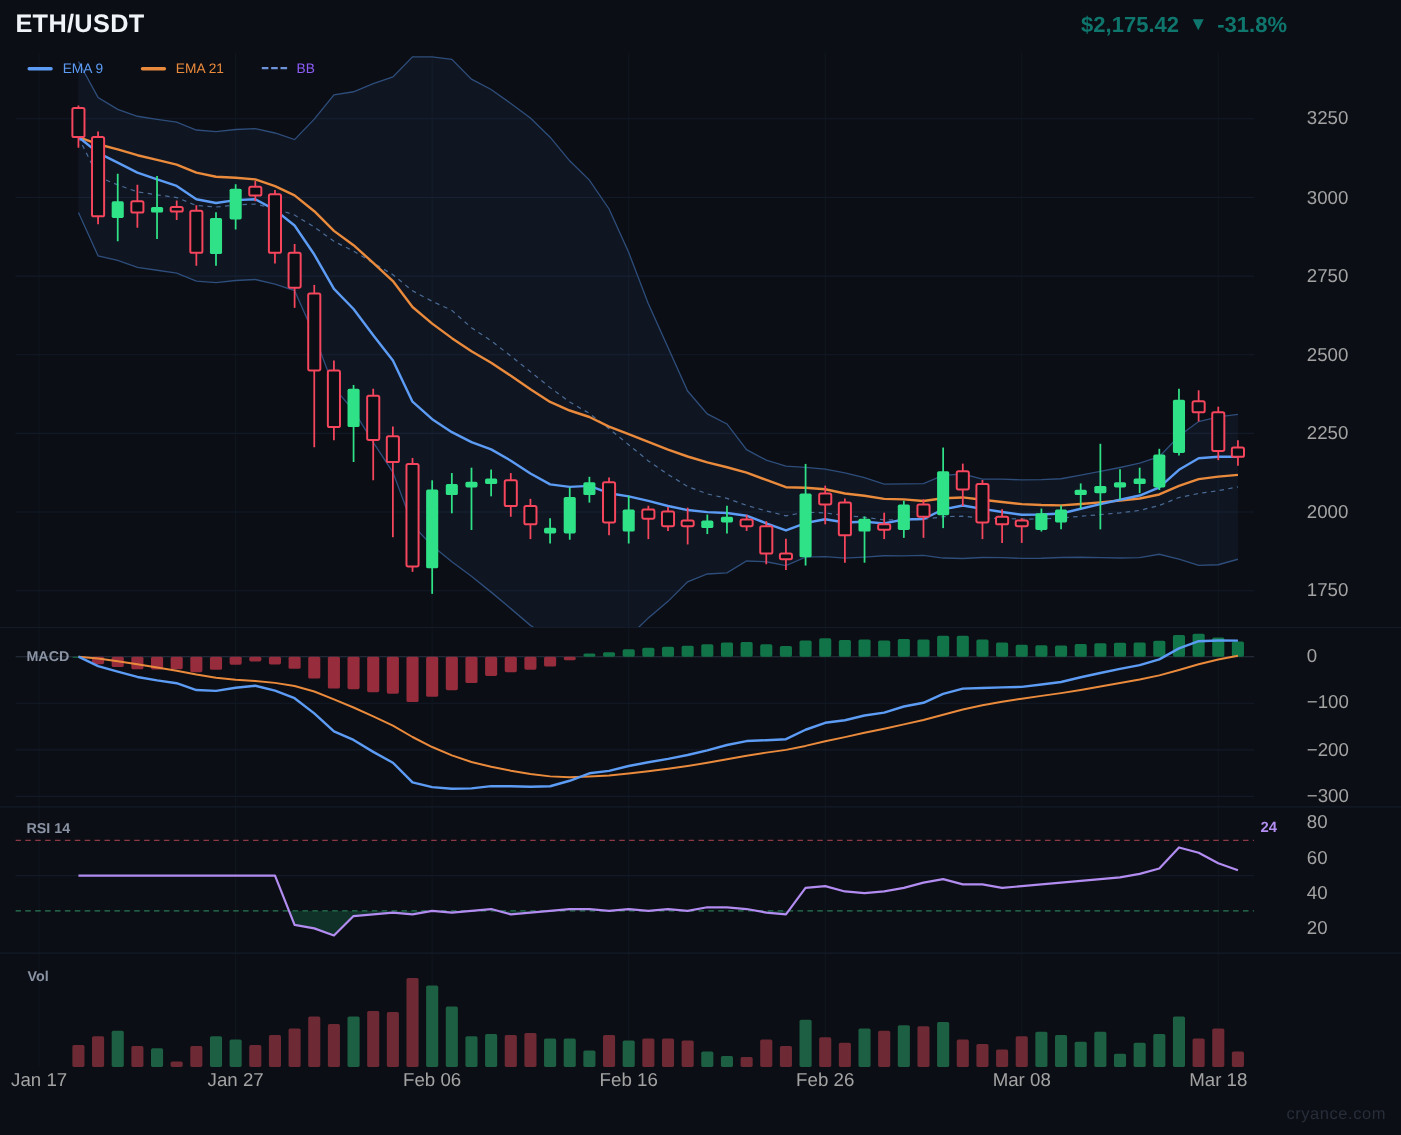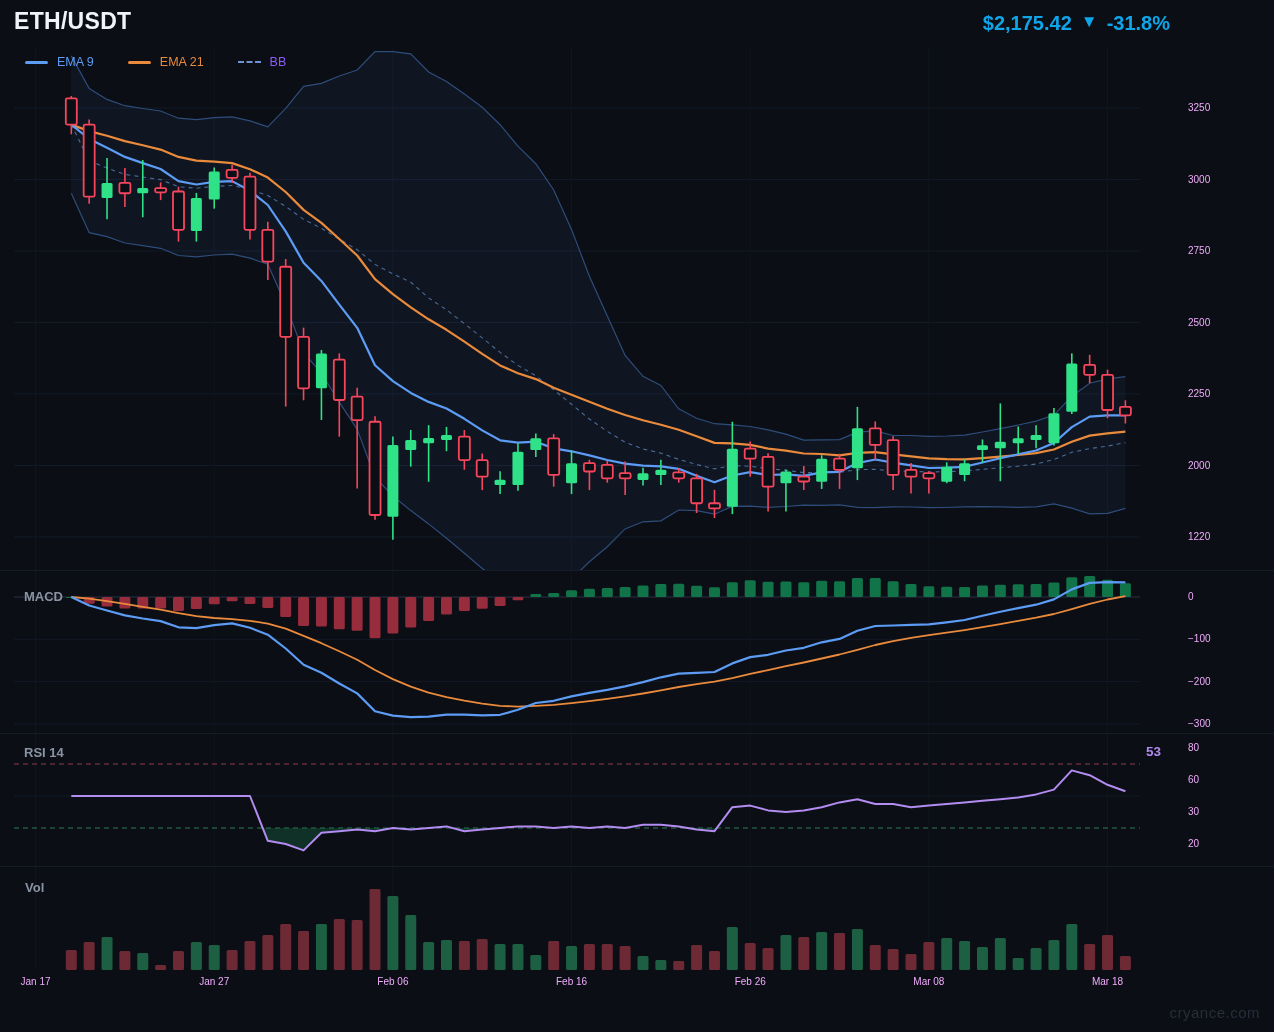--- a/index.html
+++ b/index.html
@@ -1,29 +1,29 @@
 <!DOCTYPE html>
 <html><head>
 <meta charset="utf-8">
 <style>
   html,body{margin:0;padding:0;background:#0b0e14;}
   .app{position:relative;width:1274px;height:1032px;background:#0b0e14;overflow:hidden;
        font-family:"Liberation Sans",sans-serif;}
   .app svg{position:absolute;left:0;top:0;}
   .hdr-title{position:absolute;left:14px;top:8px;font-size:23px;font-weight:800;color:#f0f3f8;letter-spacing:.3px;}
-  .hdr-price{position:absolute;right:104px;top:12px;font-size:20px;font-weight:800;color:#0ea5e9;
+  .hdr-price{position:absolute;right:104px;top:12px;font-size:20px;font-weight:800;color:#0f766e;
              display:flex;gap:9px;align-items:flex-start;}
   .hdr-price .arrow{font-size:17px;}
   .legend{position:absolute;left:25px;top:53px;display:flex;gap:34px;align-items:center;height:18px;text-align:center;}
   .legend-item{display:flex;gap:9px;align-items:center;cursor:pointer;}
   .sw{display:inline-block;width:23px;}
   .sw-solid{height:3px;border-radius:2px;background:#5d9cf5;}
   .sw-dashed{height:0;border-top:2px dashed #4b6b97;}
   .legend-text{font-size:12.5px;color:#c8cdd8;}
-  .axis-label{position:absolute;font-size:10px;line-height:16px;color:#f0abfc;white-space:nowrap;}
+  .axis-label{position:absolute;font-size:17px;line-height:16px;color:#a3a3a3;white-space:nowrap;}
   .x-label{transform:translateX(-50%);}
   .pane-label{position:absolute;font-size:13px;font-weight:700;color:#8a93a4;line-height:16px;}
   .rsi-value{position:absolute;font-size:13.5px;font-weight:800;color:#b28cf0;line-height:16px;}
   .watermark{position:absolute;right:14px;top:1004px;font-size:15px;color:#272e3a;letter-spacing:.5px;}
 </style>
 </head>
 <body>
 
 <div class="app">
   <svg id="chart" width="1274" height="1032">
@@ -349,37 +349,37 @@
       <span class="legend-text" style="color: rgb(234, 138, 60);">EMA 21</span>
     </div>
     <div class="legend-item">
       <span class="sw sw-dashed" style="border-top-color: rgb(110, 146, 216);"></span>
       <span class="legend-text" style="color: #8b5cf6;">BB</span>
     </div>
   </div>
 
   <div class="pane-label" style="left:24px;top:589px;">MACD</div>
   <div class="pane-label" style="left:24px;top:745px;">RSI 14</div>
-  <div class="rsi-value" style="left:1146px;top:744px;">53</div>
+  <div class="rsi-value" style="left:1146px;top:744px;">24</div>
   <div class="pane-label" style="left:25px;top:880px;">Vol</div>
   <div class="watermark">cryance.com</div>
 <div class="axis-label" style="left: 1188px; top: 100px;">3250</div>
     <div class="axis-label" style="left: 1188px; top: 171.5px;">3000</div>
     <div class="axis-label" style="left: 1188px; top: 243px;">2750</div>
     <div class="axis-label" style="left: 1188px; top: 314.5px;">2500</div>
     <div class="axis-label" style="left: 1188px; top: 386px;">2250</div>
     <div class="axis-label" style="left: 1188px; top: 457.5px;">2000</div>
-    <div class="axis-label" style="left: 1188px; top: 529px;">1220</div>
+    <div class="axis-label" style="left: 1188px; top: 529px;">1750</div>
     <div class="axis-label" style="left: 1188px; top: 589px;">0</div>
     <div class="axis-label" style="left: 1188px; top: 631.33px;">−100</div>
     <div class="axis-label" style="left: 1188px; top: 673.66px;">−200</div>
     <div class="axis-label" style="left: 1188px; top: 715.99px;">−300</div>
     <div class="axis-label" style="left: 1188px; top: 740px;">80</div>
     <div class="axis-label" style="left: 1188px; top: 772px;">60</div>
-    <div class="axis-label" style="left: 1188px; top: 804px;">30</div>
+    <div class="axis-label" style="left: 1188px; top: 804px;">40</div>
     <div class="axis-label" style="left: 1188px; top: 836px;">20</div>
     <div class="axis-label x-label" style="left: 35.568px; top: 974px;">Jan 17</div>
     <div class="axis-label x-label" style="left: 214.228px; top: 974px;">Jan 27</div>
     <div class="axis-label x-label" style="left: 392.888px; top: 974px;">Feb 06</div>
     <div class="axis-label x-label" style="left: 571.548px; top: 974px;">Feb 16</div>
     <div class="axis-label x-label" style="left: 750.208px; top: 974px;">Feb 26</div>
     <div class="axis-label x-label" style="left: 928.868px; top: 974px;">Mar 08</div>
     <div class="axis-label x-label" style="left: 1107.53px; top: 974px;">Mar 18</div>
   </div>
 

